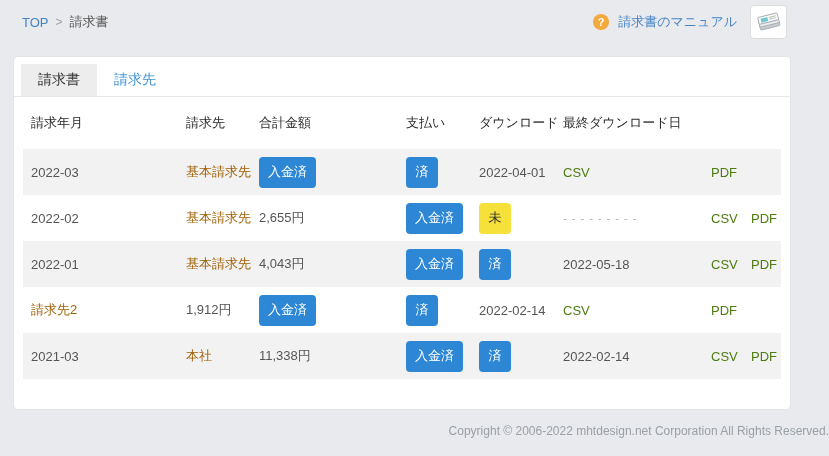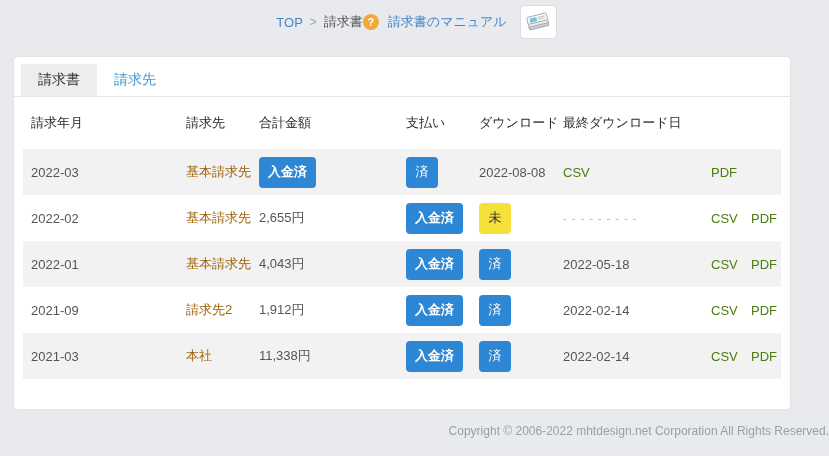--- a/index.html
+++ b/index.html
@@ -10,22 +10,22 @@
     color: #444;
     font-size: 13px;
   }
   a { text-decoration: none; cursor: pointer; }
 
   
   .topbar {
     height: 44px;
     display: flex;
     align-items: center;
-    justify-content: center;
-    padding: 0 18px 0 22px;
+    justify-content: space-between;
+    padding: 0 42px 0 22px;
   }
   .breadcrumb { display: flex; align-items: center; gap: 7px; font-size: 13px; }
   .breadcrumb .bc-home { color: #4584c6; }
   .breadcrumb .bc-sep { color: #9aa0a6; font-size: 12px; }
   .breadcrumb .bc-current { color: #555; }
 
   .topbar-right { display: flex; align-items: center; gap: 9px; }
   .help-icon {
     width: 16px; height: 16px; border-radius: 50%;
     background: #f3a93c; color: #fff;
@@ -87,21 +87,20 @@
   .pay-btn {
     display: inline-flex; align-items: center; justify-content: center;
     width: 57px; height: 31px;
     background: #2d87d5;
     color: #fff;
     border: none;
     border-radius: 4px;
     font-size: 13px;
     font-family: inherit;
     cursor: pointer;
-    font-weight: bold;
   }
   .badge {
     display: inline-flex; align-items: center; justify-content: center;
     width: 32px; height: 31px;
     background: #2d87d5;
     color: #fff;
     border-radius: 4px;
     font-size: 13px;
   }
   .badge.pending { background: #f5e13a; color: #333; }
@@ -163,21 +162,21 @@
       <div>最終ダウンロード日</div>
       <div></div>
         <div></div>
     </div>
 
     <div class="trow tbody-row striped">
       <div>2022-03</div>
       <div><a class="cell-link">基本請求先</a></div>
       <div><button class="pay-btn">入金済</button></div>
       <div><span class="badge">済</span></div>
-      <div>2022-08-08</div>
+      <div>2022-04-01</div>
       <div><a class="doc-link">CSV</a></div>
       <div><a class="doc-link">PDF</a></div>
     </div>
 
     <div class="trow tbody-row">
       <div>2022-02</div>
       <div><a class="cell-link">基本請求先</a></div>
       <div>2,655円</div>
       <div><button class="pay-btn">入金済</button></div>
       <div><span class="badge pending">未</span></div>
@@ -191,21 +190,20 @@
       <div><a class="cell-link">基本請求先</a></div>
       <div>4,043円</div>
       <div><button class="pay-btn">入金済</button></div>
       <div><span class="badge">済</span></div>
       <div>2022-05-18</div>
       <div><a class="doc-link">CSV</a></div>
       <div><a class="doc-link">PDF</a></div>
     </div>
 
     <div class="trow tbody-row">
-      <div>2021-09</div>
       <div><a class="cell-link">請求先2</a></div>
       <div>1,912円</div>
       <div><button class="pay-btn">入金済</button></div>
       <div><span class="badge">済</span></div>
       <div>2022-02-14</div>
       <div><a class="doc-link">CSV</a></div>
       <div><a class="doc-link">PDF</a></div>
     </div>
 
     <div class="trow tbody-row striped">

